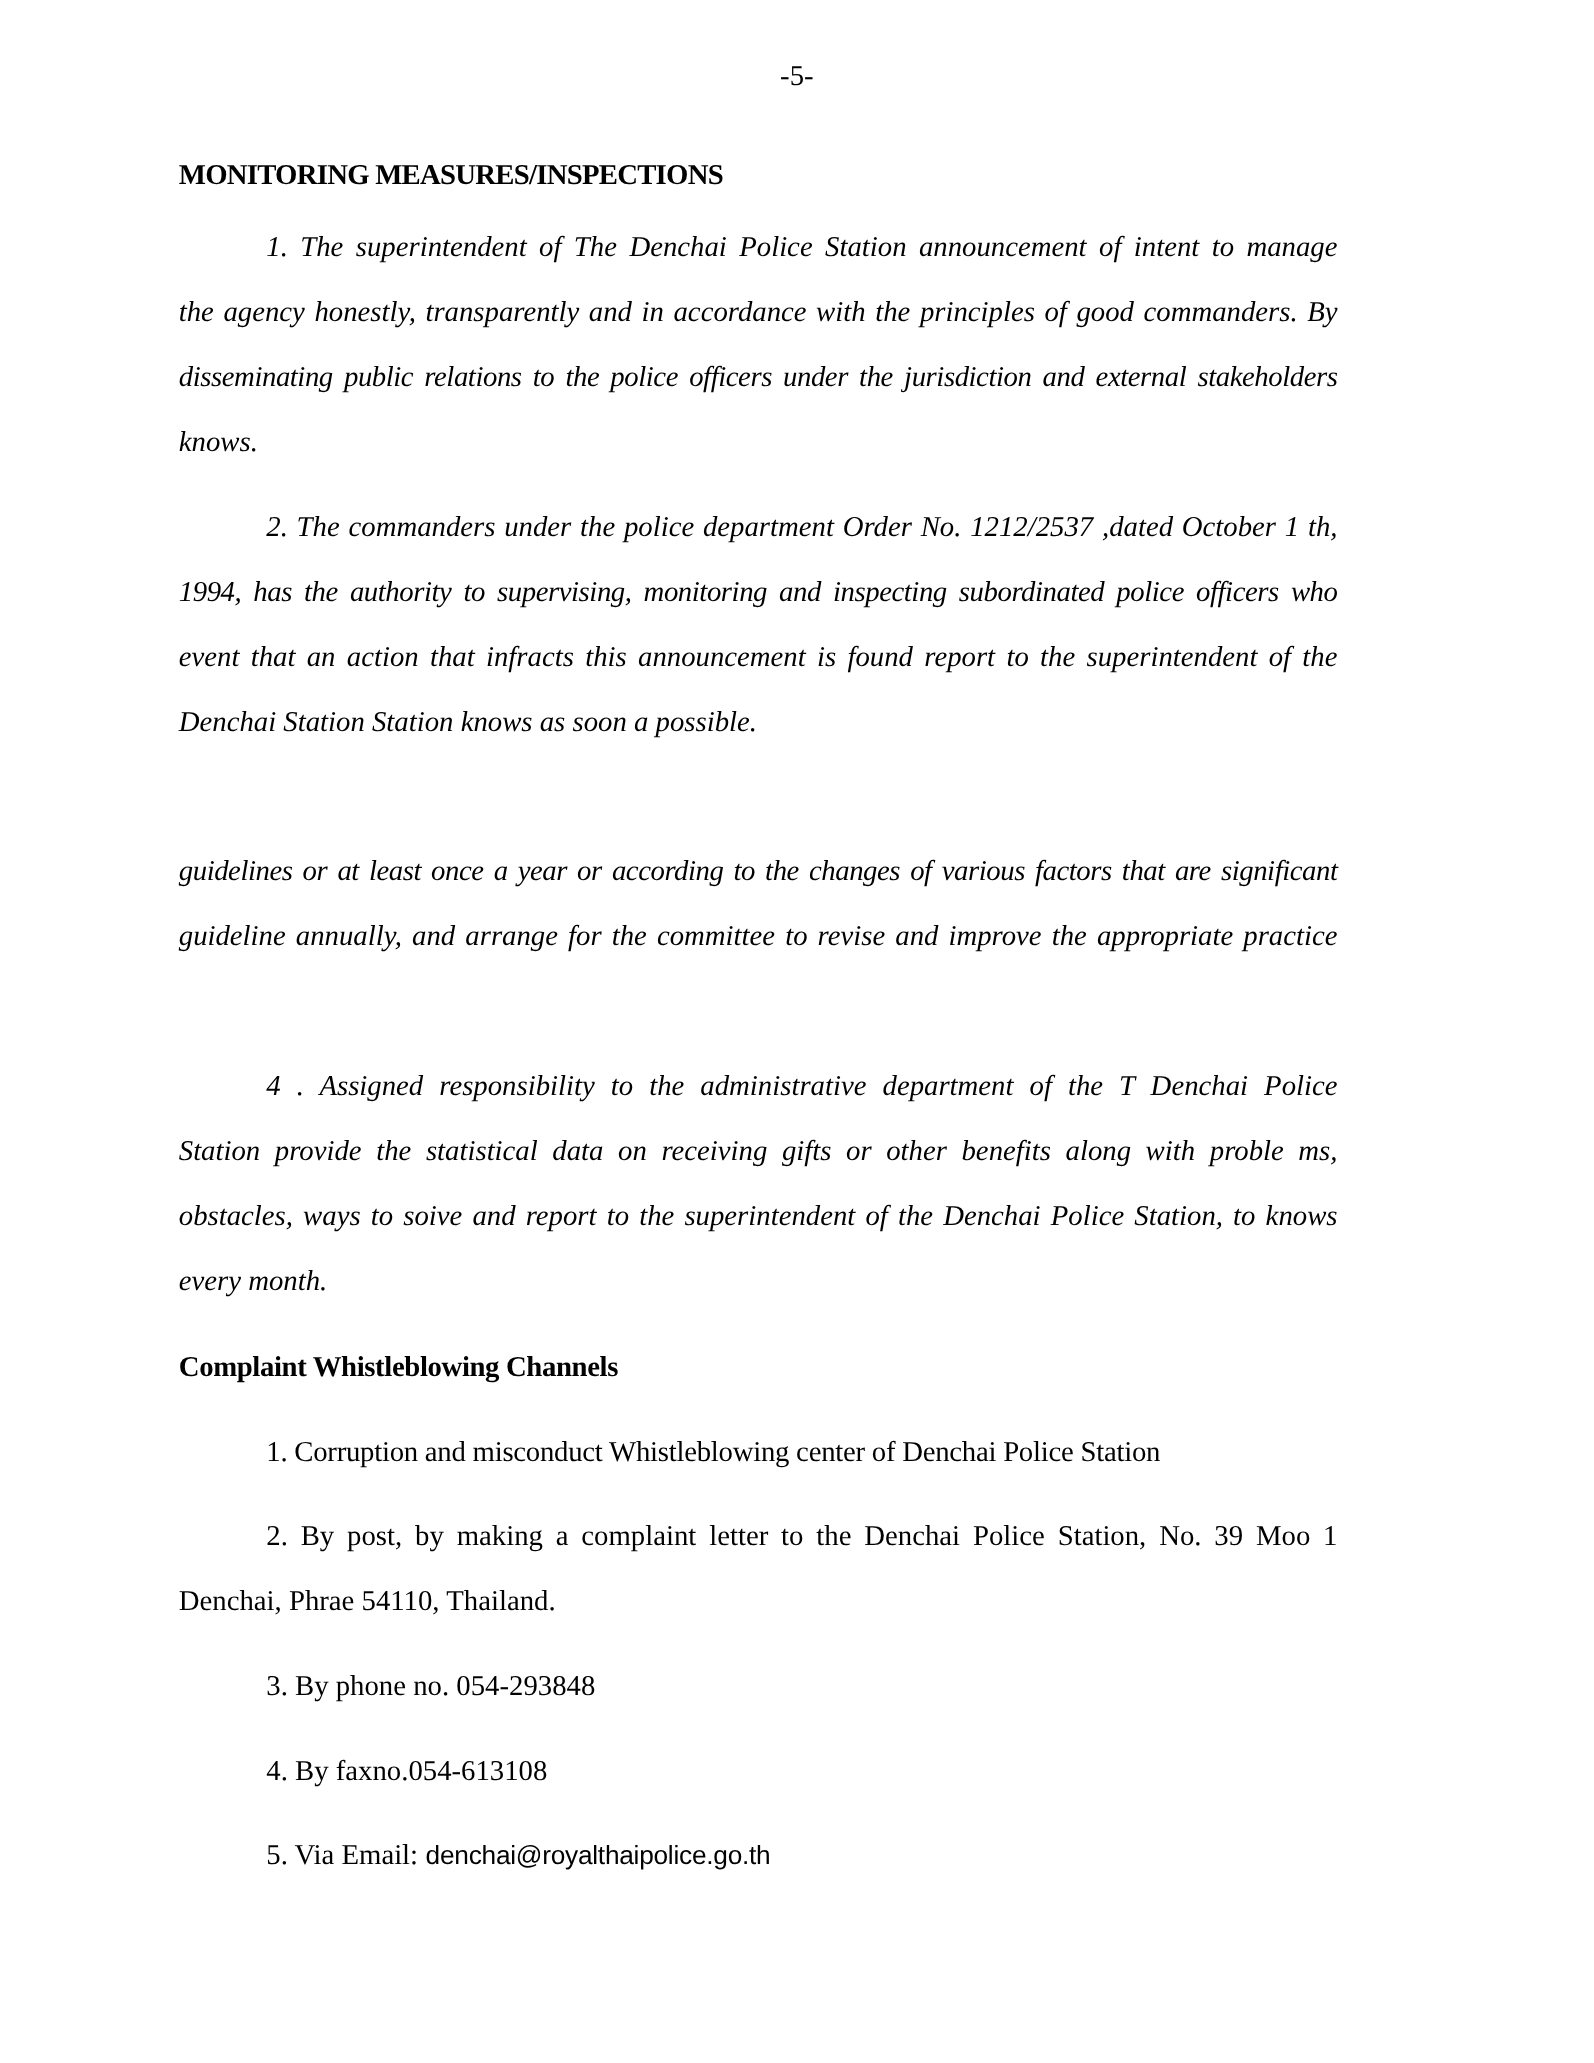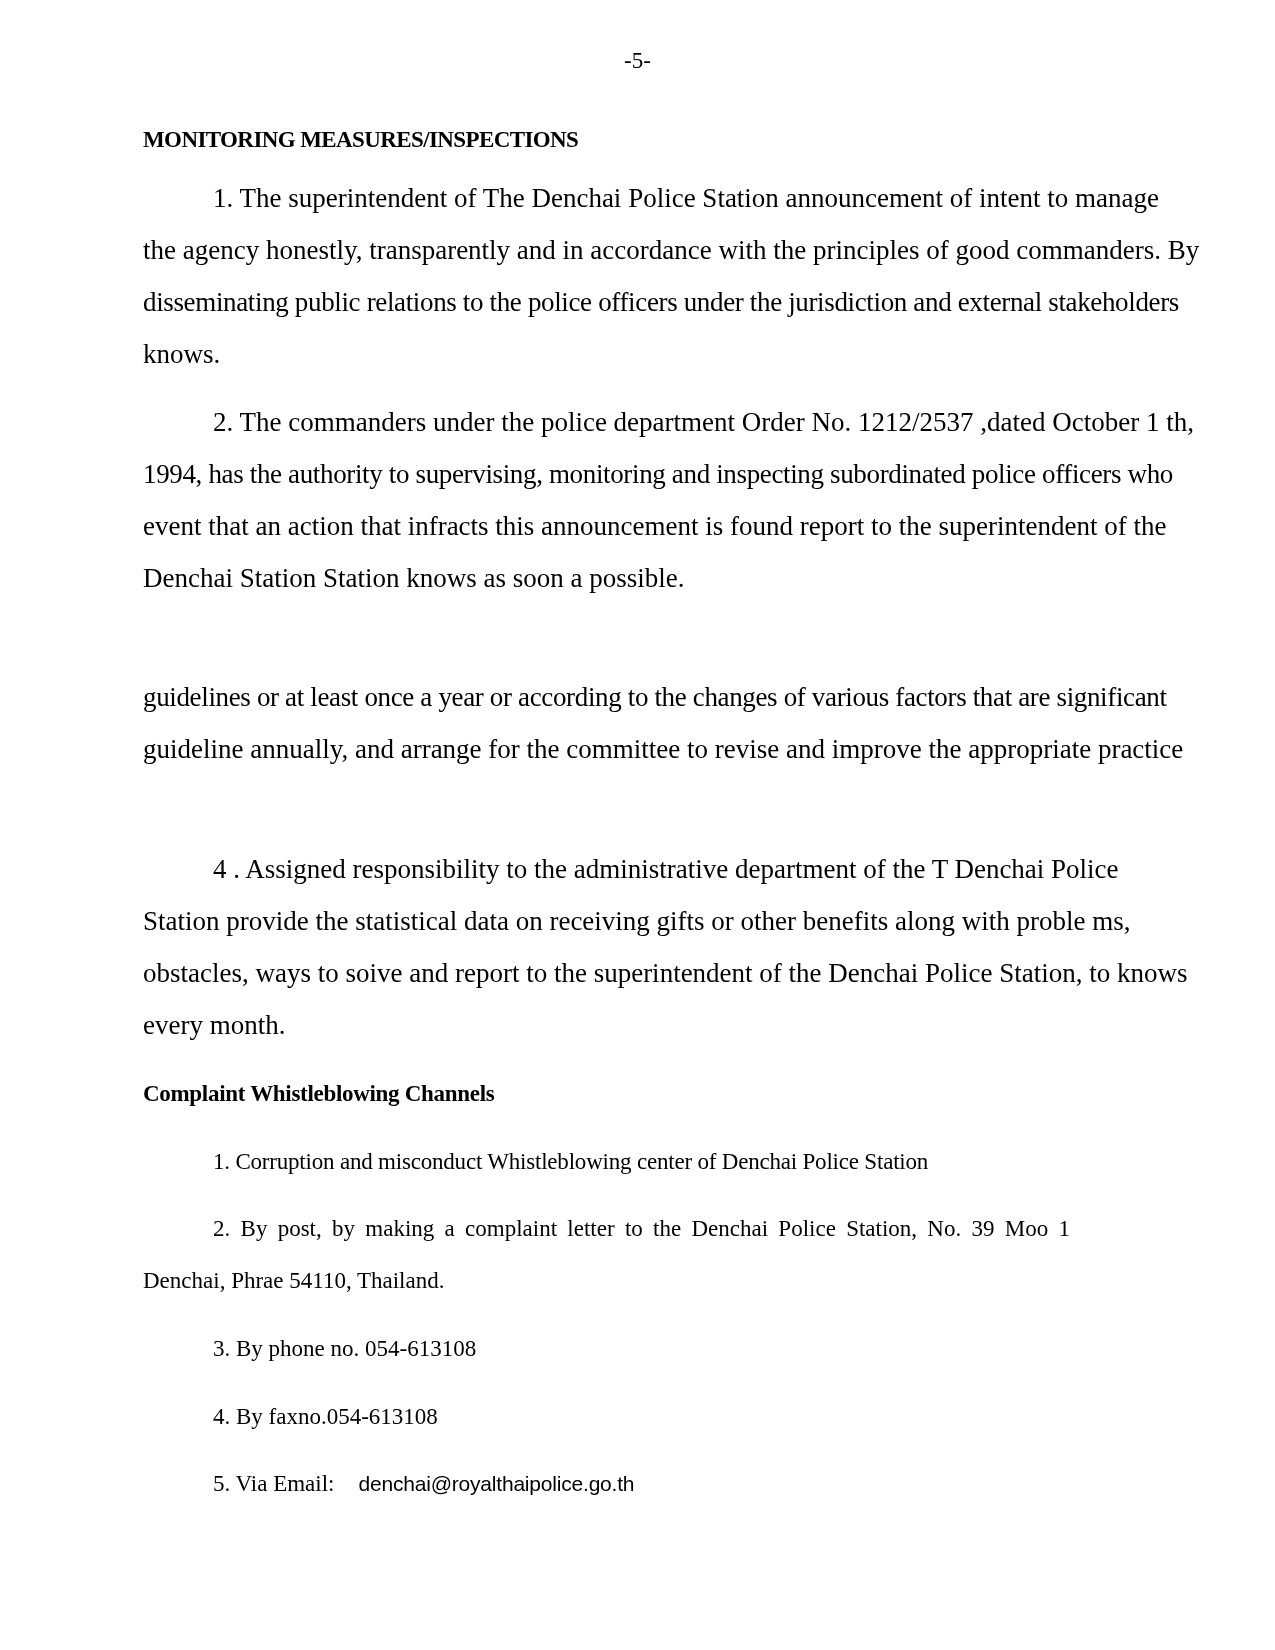--- a/index.html
+++ b/index.html
@@ -32,25 +32,26 @@
       line-height: 30px;
       white-space: nowrap;
     }
     .heading-monitoring { top: 125px; letter-spacing: -0.6px; }
     .heading-complaint { top: 1079px; letter-spacing: -0.3px; }
 
     .para {
       position: absolute;
       left: 143px;
       width: 927px;
-      font-size: 27px;
+      font-size: 23px;
       line-height: 52px;
       text-align: justify;
       text-indent: 70px;
       margin: 0;
+      font-style: italic;
     }
     .para .line {
       display: block;
       text-align: justify;
       text-align-last: justify;
       white-space: nowrap;
       height: 52px;
     }
     .para .line.first { text-indent: 70px; }
     .para .line.last { text-align-last: left; }
@@ -71,21 +72,21 @@
     .c1 { top: 1147px; letter-spacing: -0.2px; }
     .c2 { top: 1214px; left: 143px; width: 927px; }
     .c2 .line { display: block; height: 52px; line-height: 30px; white-space: nowrap; font-family: Liberation Serif, serif; }
     .c2 .line.first { text-indent: 70px; text-align: justify; text-align-last: justify; }
     .c3 { top: 1334px; }
     .c4 { top: 1402px; }
     .c5 { top: 1469px; }
     .email {
       font-family: "Liberation Sans", sans-serif;
       font-size: 21px;
-      margin-left: 24px;
+      margin-left: 6px;
       letter-spacing: -0.2px;
     }
   </style>
 </head>
 <body>
 
 <div class="page-number">-5-</div>
 
 <div class="heading heading-monitoring">MONITORING MEASURES/INSPECTIONS</div>
 
@@ -117,19 +118,19 @@
 
 <div class="heading heading-complaint">Complaint Whistleblowing Channels</div>
 
 <div class="item c1">1. Corruption and misconduct Whistleblowing center of Denchai Police Station</div>
 
 <div class="item c2">
   <span class="line first">2. By post, by making a complaint letter to the Denchai Police Station, No. 39 Moo 1</span>
   <span class="line">Denchai, Phrae 54110, Thailand.</span>
 </div>
 
-<div class="item c3">3. By phone no. 054-613108</div>
+<div class="item c3">3. By phone no. 054-293848</div>
 
 <div class="item c4">4. By faxno.054-613108</div>
 
 <div class="item c5">
   <span>5. Via Email:</span><span class="email">denchai@royalthaipolice.go.th</span>
 </div>
 
 </body></html>

